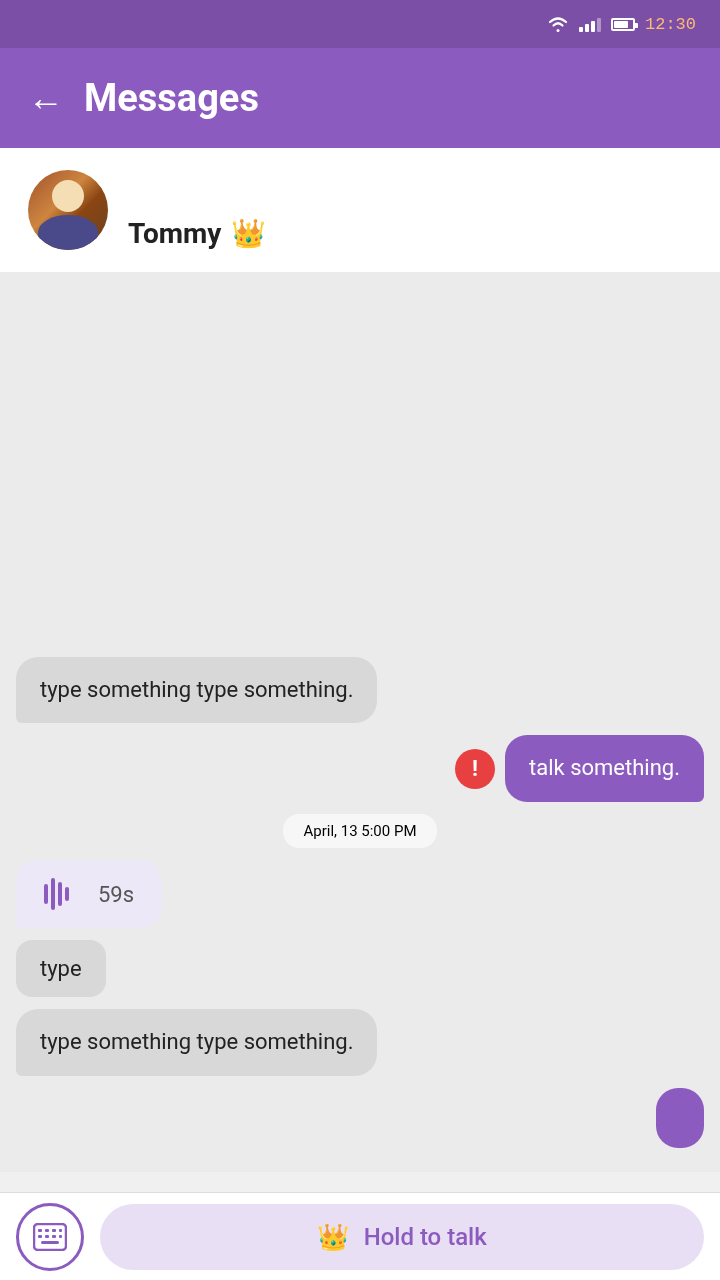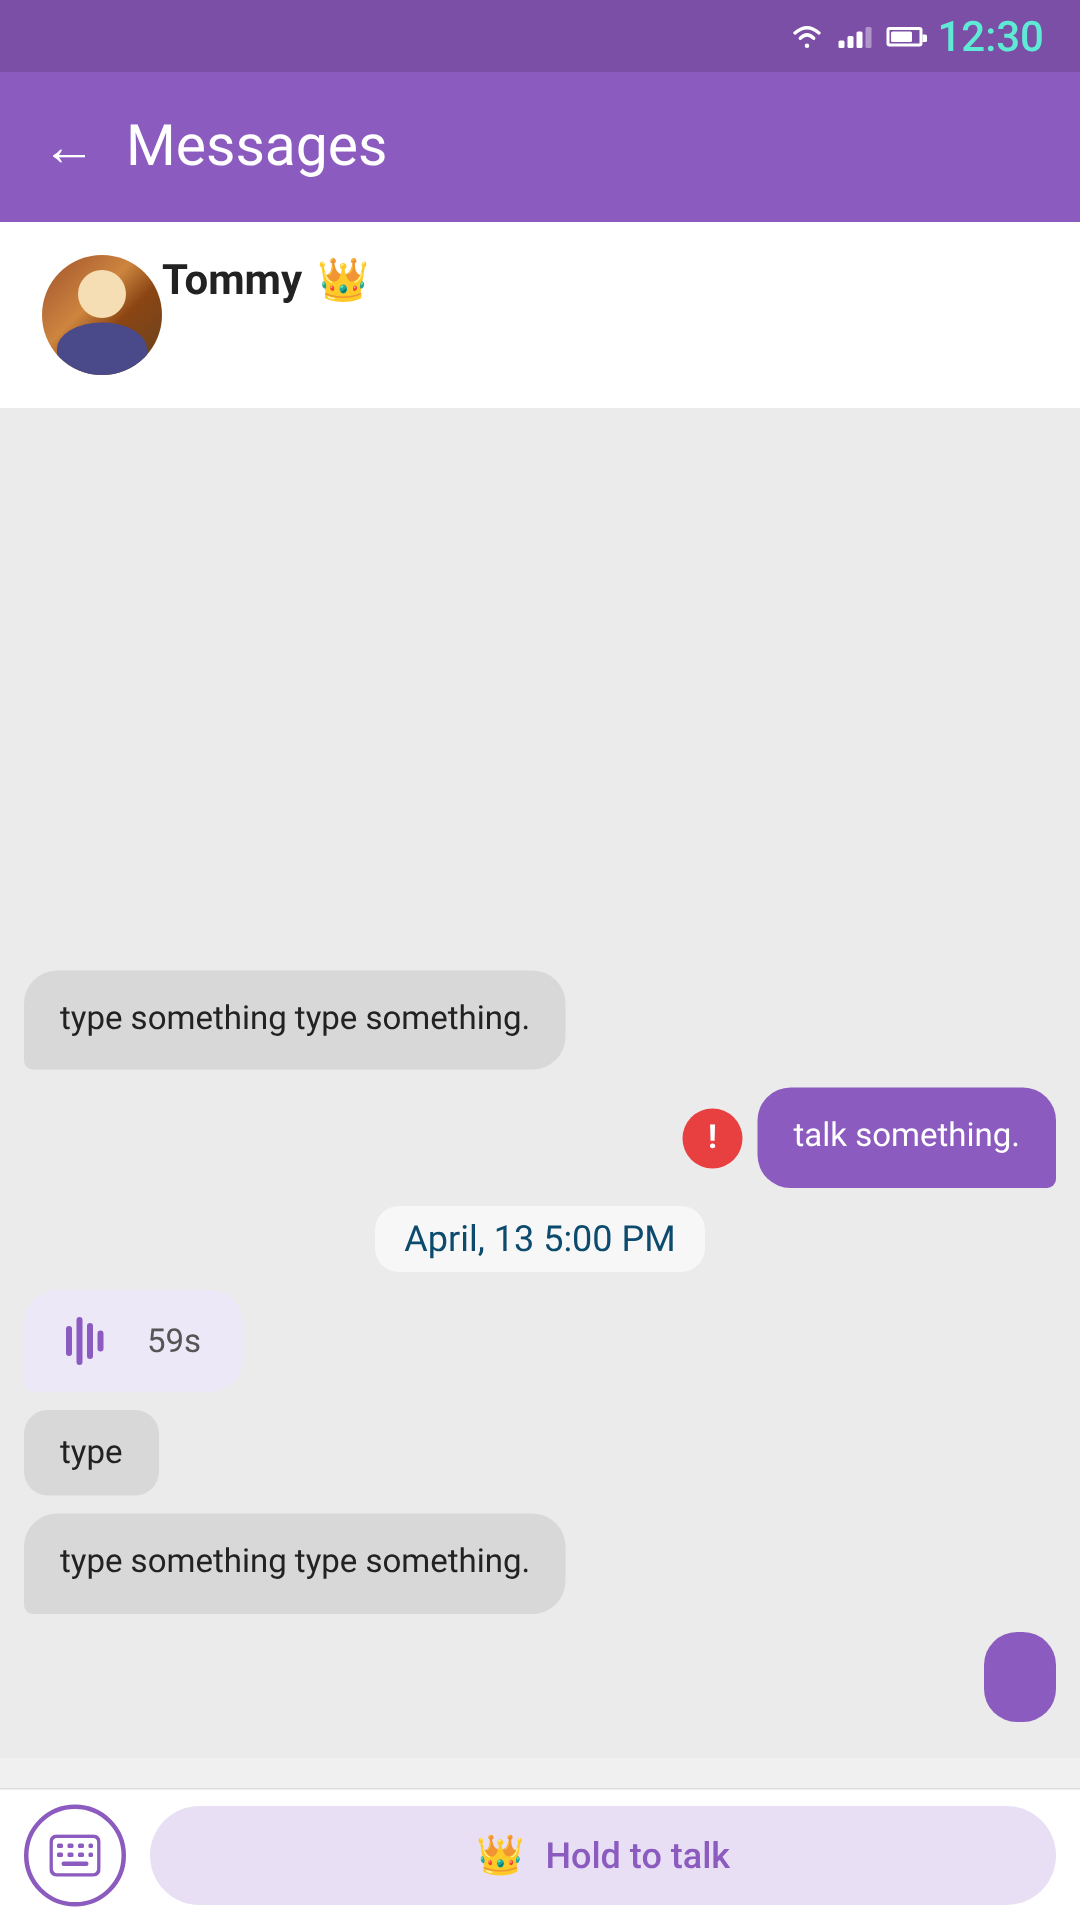--- a/index.html
+++ b/index.html
@@ -21,52 +21,54 @@
       justify-content: flex-end;
       padding: 0 24px;
       gap: 12px;
     }
     .status-bar-icons {
       display: flex;
       align-items: center;
       gap: 10px;
     }
     .status-time {
-      color: #5eead4;
-      font-size: 28px;
+      color: #fdba74;
+      font-size: 17px;
       font-weight: 500;
+      font-family: Liberation Mono, monospace;
     }
 
     
     .header {
       background: #8b5bbf;
       height: 100px;
       display: flex;
       align-items: center;
       padding: 0 28px;
       gap: 20px;
     }
     .back-arrow {
       color: white;
       font-size: 36px;
       cursor: pointer;
       font-weight: bold;
     }
     .header-title {
       color: white;
       font-size: 38px;
-      font-weight: normal;
+      font-weight: bold;
     }
 
     
     .profile-section {
       background: white;
       padding: 22px 28px;
       display: flex;
-      align-items: flex-start;
+      align-items: flex-end;
+      gap: 20px;
     }
     .avatar-placeholder {
       width: 80px;
       height: 80px;
       border-radius: 50%;
       background: linear-gradient(135deg, #a0522d 0%, #cd853f 40%, #8b4513 60%, #654321 100%);
       position: relative;
       overflow: hidden;
     }
     
@@ -170,22 +172,22 @@
     }
 
     .timestamp-row {
       display: flex;
       justify-content: center;
     }
     .timestamp-bubble {
       background: rgba(255,255,255,0.6);
       border-radius: 16px;
       padding: 8px 20px;
-      font-size: 24px;
-      color: #0c4a6e;
+      font-size: 15px;
+      color: #000000;
     }
 
     
     .voice-bubble {
       border-radius: 22px;
       padding: 18px 28px;
       display: flex;
       align-items: center;
       gap: 29px;
       font-size: 22px;

